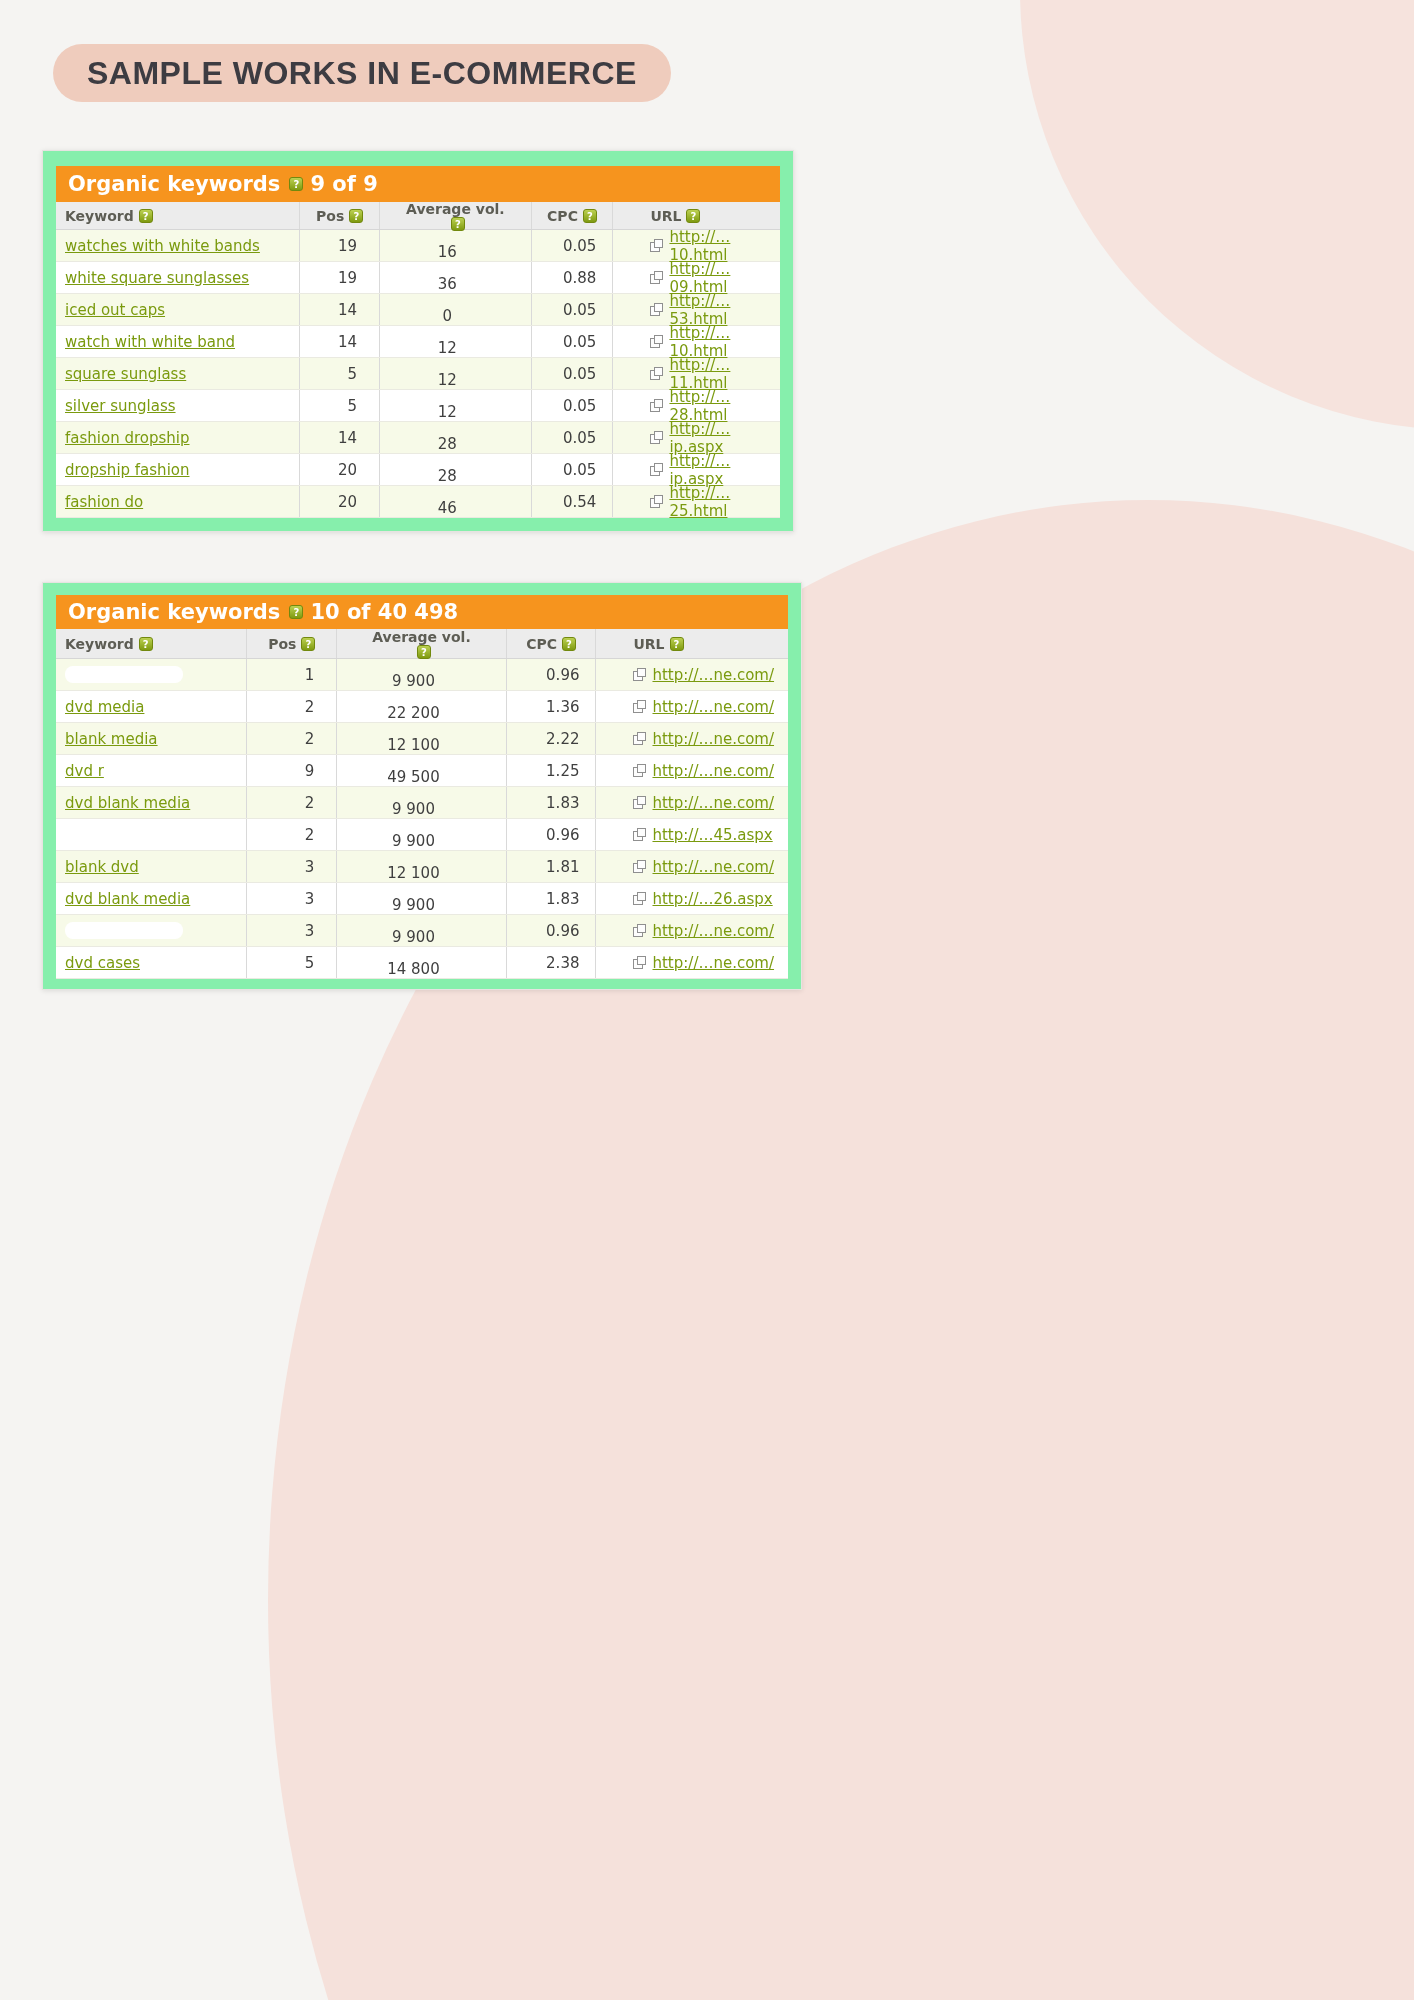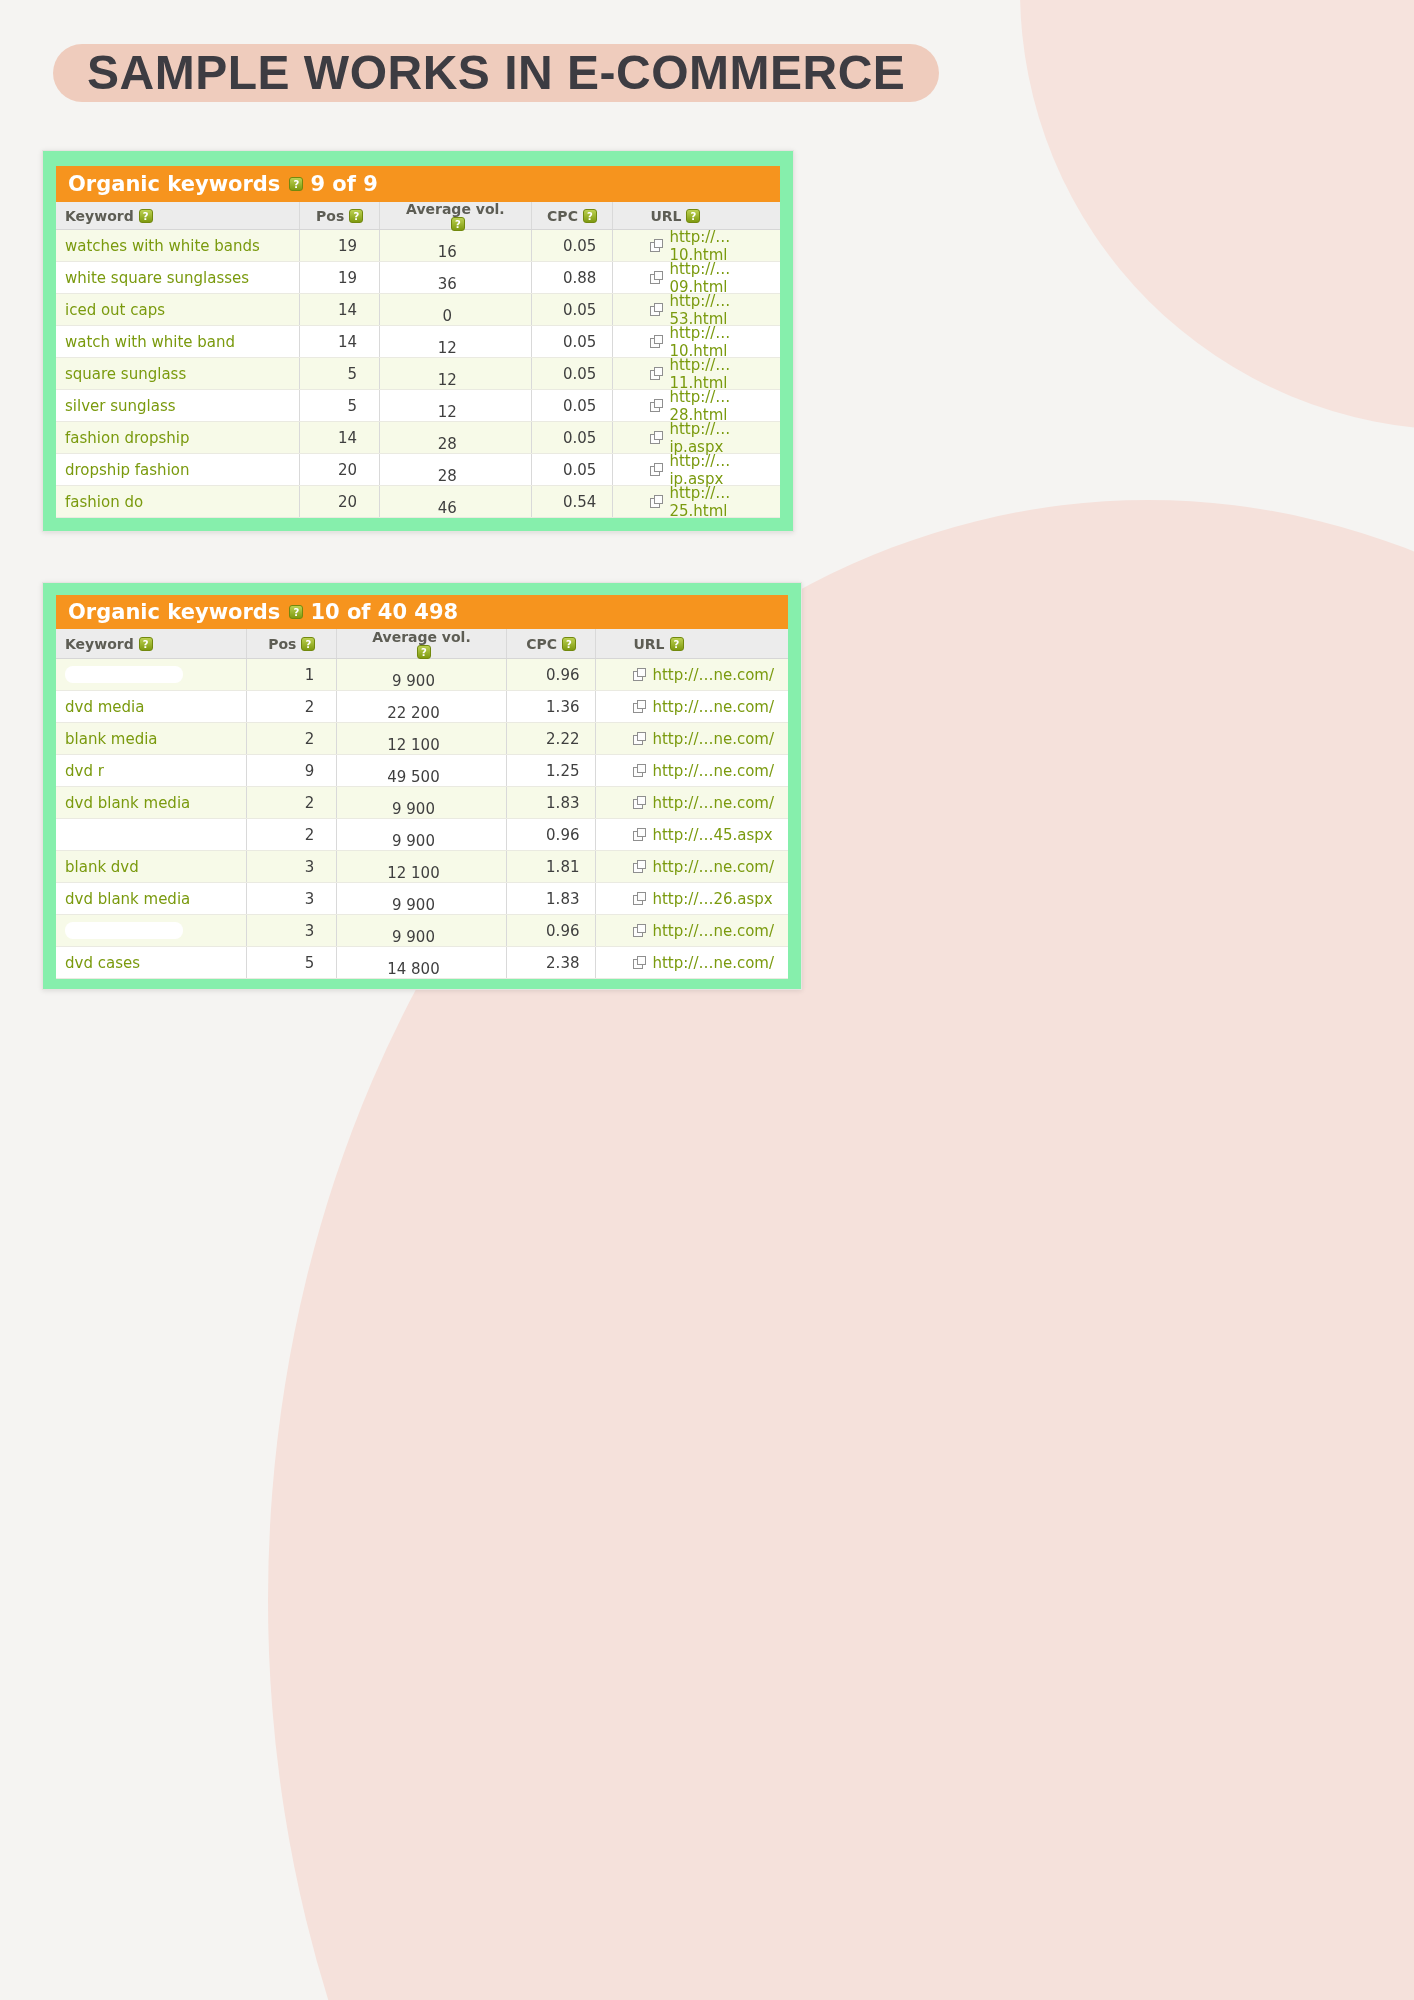--- a/index.html
+++ b/index.html
@@ -8,21 +8,21 @@
   .page { position:relative; width:1414px; height:2000px; overflow:hidden; background:#f5f4f2; }
 
   
   .blob { position:absolute; border-radius:50%; background:#f6e3dd; }
   .blob-top { left:1020px; top:-450px; width:880px; height:880px; }
   .blob-bottom { left:268px; top:500px; width:1760px; height:2200px; background:#f5e1db; }
 
   
   .pill { position:absolute; left:53px; top:44px; height:58px; line-height:58px;
           padding:0 34px; border-radius:29px; background:#efccbd; }
-  .pill h1 { display:inline; font-family:"Liberation Sans",sans-serif; font-size:48px;
+  .pill h1 { display:inline; font-family:"Liberation Sans",sans-serif; font-size:32px;
              font-weight:800; color:#3d3c42; letter-spacing:0.5px; }
 
   
   .card { position:absolute; background:#86efac; border:1px solid #e6e4e1;
           box-shadow:0 1px 5px rgba(0,0,0,0.10); }
   .card1 { left:42px; top:150px; width:752px; height:382px; padding:15px 13px; }
   .card2 { left:42px; top:582px; width:760px; height:408px; padding:12px 13px; }
 
   .kwtable { width:100%; height:100%; font-size:15px; color:#3f3f3f; }
 
@@ -64,21 +64,21 @@
   .t1 .c-vol { width:152px; }
   .t1 .c-cpc { width:82px; }
   .t1 .c-url { width:167px; }
   
   .t2 .c-kw  { width:192px; }
   .t2 .c-pos { width:90px; }
   .t2 .c-vol { width:170px; }
   .t2 .c-cpc { width:90px; }
   .t2 .c-url { width:192px; }
 
-  a.kw, a.url { color:#7a9a0e; cursor:pointer; }
+  a.kw, a.url { color:#7a9a0e; text-decoration:underline; cursor:pointer; }
   .num { color:#3f3f3f; }
 
   .redact { display:inline-block; width:118px; height:17px; background:#ffffff;
             border-radius:8px; }
 
   
   .ext { position:relative; display:inline-block; width:13px; height:13px;
          margin-right:6px; flex:0 0 13px; }
   .ext::before { content:""; position:absolute; left:0; bottom:0; width:8px; height:8px;
                  border:1px solid #8f8f8f; background:#fdfdfd; }

